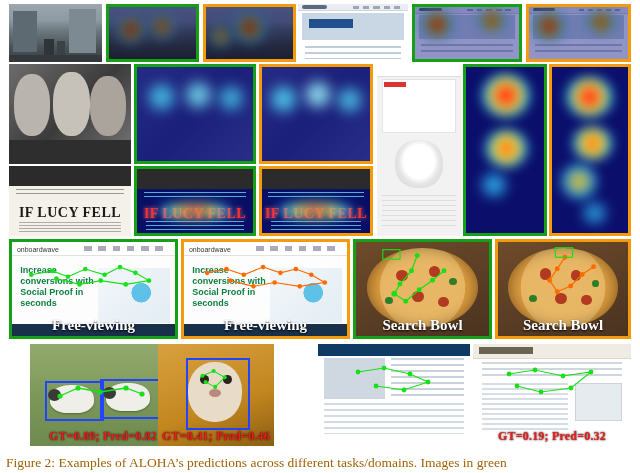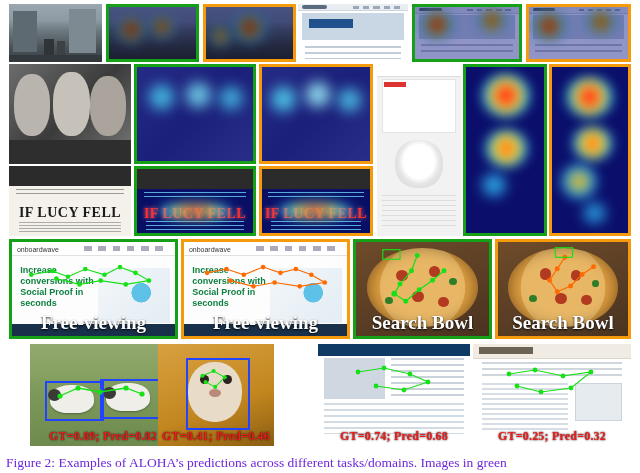--- a/index.html
+++ b/index.html
@@ -38,26 +38,26 @@
   .navyveil{position:absolute;inset:0;background:rgba(18,24,140,.78);}
 
   
   .caption-red{
     position:absolute;left:0;right:0;bottom:2px;text-align:center;
     color:#f01b1b;font-family:"Liberation Serif",serif;font-weight:700;
     font-size:12px;letter-spacing:.2px;text-shadow:0 0 2px #000;
   }
   .task-label{
     position:absolute;left:0;right:0;bottom:2px;text-align:center;
-    color:#ffffff;font-family:"Liberation Serif",serif;font-weight:700;font-size:19px;
+    color:#ffffff;font-family:"Liberation Serif",serif;font-weight:700;font-size:15px;
     text-shadow:0 1px 2px #000;
   }
   .figcap{
     position:absolute;left:6px;right:6px;bottom:2px;
-    font-family:"Liberation Serif",serif;font-size:13.5px;color:#6d28d9;line-height:1.15;
+    font-family:"Liberation Serif",serif;font-size:13.5px;color:#a16207;line-height:1.15;
   }
 
   
   .poster .ptop{position:absolute;top:6%;left:6%;right:6%;height:16%;
     background:repeating-linear-gradient(180deg,#555 0 1px,transparent 1px 4px);opacity:.55;}
   .poster .ptitle{position:absolute;top:38%;left:0;right:0;text-align:center;
     font-family:"Liberation Serif",serif;font-weight:700;font-size:14px;color:#1a1a1a;letter-spacing:.5px;}
   .poster .pbot{position:absolute;bottom:6%;left:8%;right:8%;height:22%;
     background:repeating-linear-gradient(180deg,#666 0 1px,transparent 1px 3px);opacity:.5;}
   .poster.neg .ptitle{color:#ff2d2d;text-shadow:0 0 4px #ff6a6a;}
@@ -442,21 +442,20 @@
         <polyline points="40,28 66,24 92,30 110,38 86,46 58,42" fill="none" stroke="#16e016" stroke-width="1.2"></polyline>
         <g fill="#16e016">
           <circle cx="40" cy="28" r="2.4"></circle>
             <circle cx="66" cy="24" r="2.4"></circle>
             <circle cx="92" cy="30" r="2.4"></circle>
           <circle cx="110" cy="38" r="2.4"></circle>
             <circle cx="86" cy="46" r="2.4"></circle>
             <circle cx="58" cy="42" r="2.4"></circle>
         </g>
       </svg>
-      <div class="caption-red">GT=0.74; Pred=0.68</div>
     </div>
   </div>
 
   <div class="cell n" style="left:473px;top:344px;width:158px;height:102px;">
     <div class="inner webpage">
       <div style="position:absolute;top:0;left:0;right:0;height:14%;background:#f0ece3;border-bottom:1px solid #ddd7c9;"></div>
       <div style="position:absolute;top:3%;left:4%;width:34%;height:7%;background:#6b6354;"></div>
       <div style="position:absolute;top:18%;left:6%;right:6%;height:16%;background:repeating-linear-gradient(180deg,#cfd6de 0 2px,transparent 2px 6px);"></div>
       <div style="position:absolute;top:38%;left:6%;width:54%;height:46%;background:repeating-linear-gradient(180deg,#d6dde4 0 2px,transparent 2px 5px);"></div>
       <div style="position:absolute;top:38%;right:6%;width:28%;height:36%;background:#e6ebf0;border:1px solid #ccd3da;"></div>
@@ -465,19 +464,19 @@
         <g fill="#16e016">
           <circle cx="36" cy="30" r="2.4"></circle>
             <circle cx="62" cy="26" r="2.4"></circle>
             <circle cx="90" cy="32" r="2.4"></circle>
           <circle cx="118" cy="28" r="2.4"></circle>
             <circle cx="98" cy="44" r="2.4"></circle>
             <circle cx="68" cy="48" r="2.4"></circle>
           <circle cx="44" cy="42" r="2.4"></circle>
         </g>
       </svg>
-      <div class="caption-red">GT=0.25; Pred=0.32</div>
+      <div class="caption-red">GT=0.19; Pred=0.32</div>
     </div>
   </div>
 
   <div class="figcap">Figure 2:  Examples of ALOHA’s predictions across different tasks/domains.  Images in green</div>
 
 </div>
 
 </body></html>

